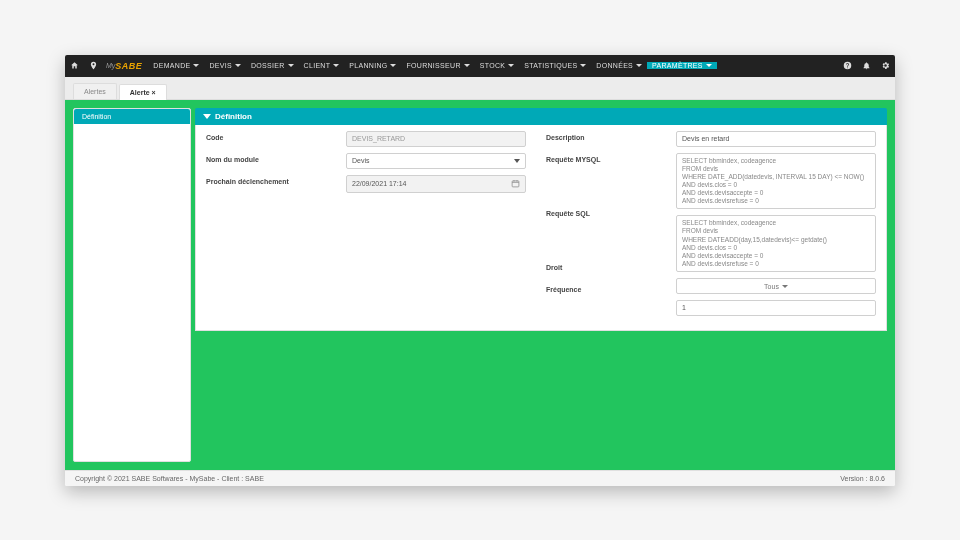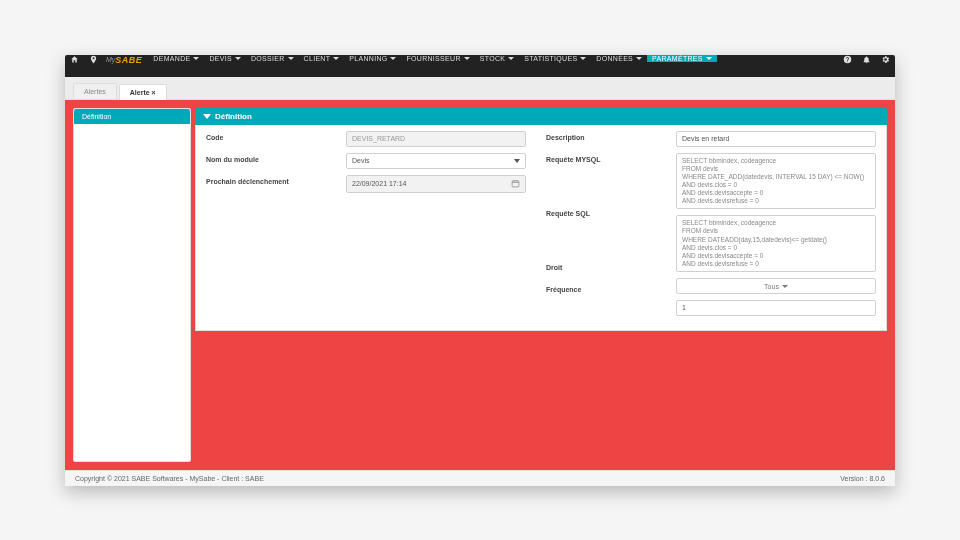--- a/index.html
+++ b/index.html
@@ -25,21 +25,21 @@
   }
   
   .navbar {
     background: #222;
     height: 22px;
     display: flex;
     align-items: stretch;
     color: #ddd;
     font-size: 7px;
   }
-  .nav-left, .nav-right { display: flex; align-items: flex-start; }
+  .nav-left, .nav-right { display: flex; align-items: center; }
   .nav-spacer { flex: 1; }
   .nav-icon, .nav-item {
     display: flex;
     align-items: center;
     padding: 0 5px;
     cursor: pointer;
   }
   .nav-icon svg { width: 9px; height: 9px; fill: #ddd; display: block; }
   .brand {
     display:flex;align-items:center;padding:0 6px 0 3px;font-style:italic;
@@ -68,21 +68,21 @@
     border-radius:2px 2px 0 0;
     position:relative;
     font-size:7px;
     color:#888;
     cursor:pointer;
   }
   .tab.active { background:#fff; color:#333; font-weight:bold; top:1px;}
   .tabs .tab:first-child .underline{display:block;bottom:auto;top:100%;}
   
   .body-wrap {
-    display:flex;gap:4px;padding:8px;background:#ef4444;min-height:370px;
+    display:flex;gap:4px;padding:8px;background:#22c55e;min-height:370px;
   }
   .side-panel {
     width:118px;background:#fff;border:1px solid #e0e0e0;border-radius:2px;
     padding:0;display:flex;flex-direction:column;
   }
   .side-item {
     background:#00a9b7;color:#fff;padding:4px 8px;font-size:7px;border-radius:2px 2px 0 0;
   }
   .main-panel { flex:1; }
   .panel-header {

